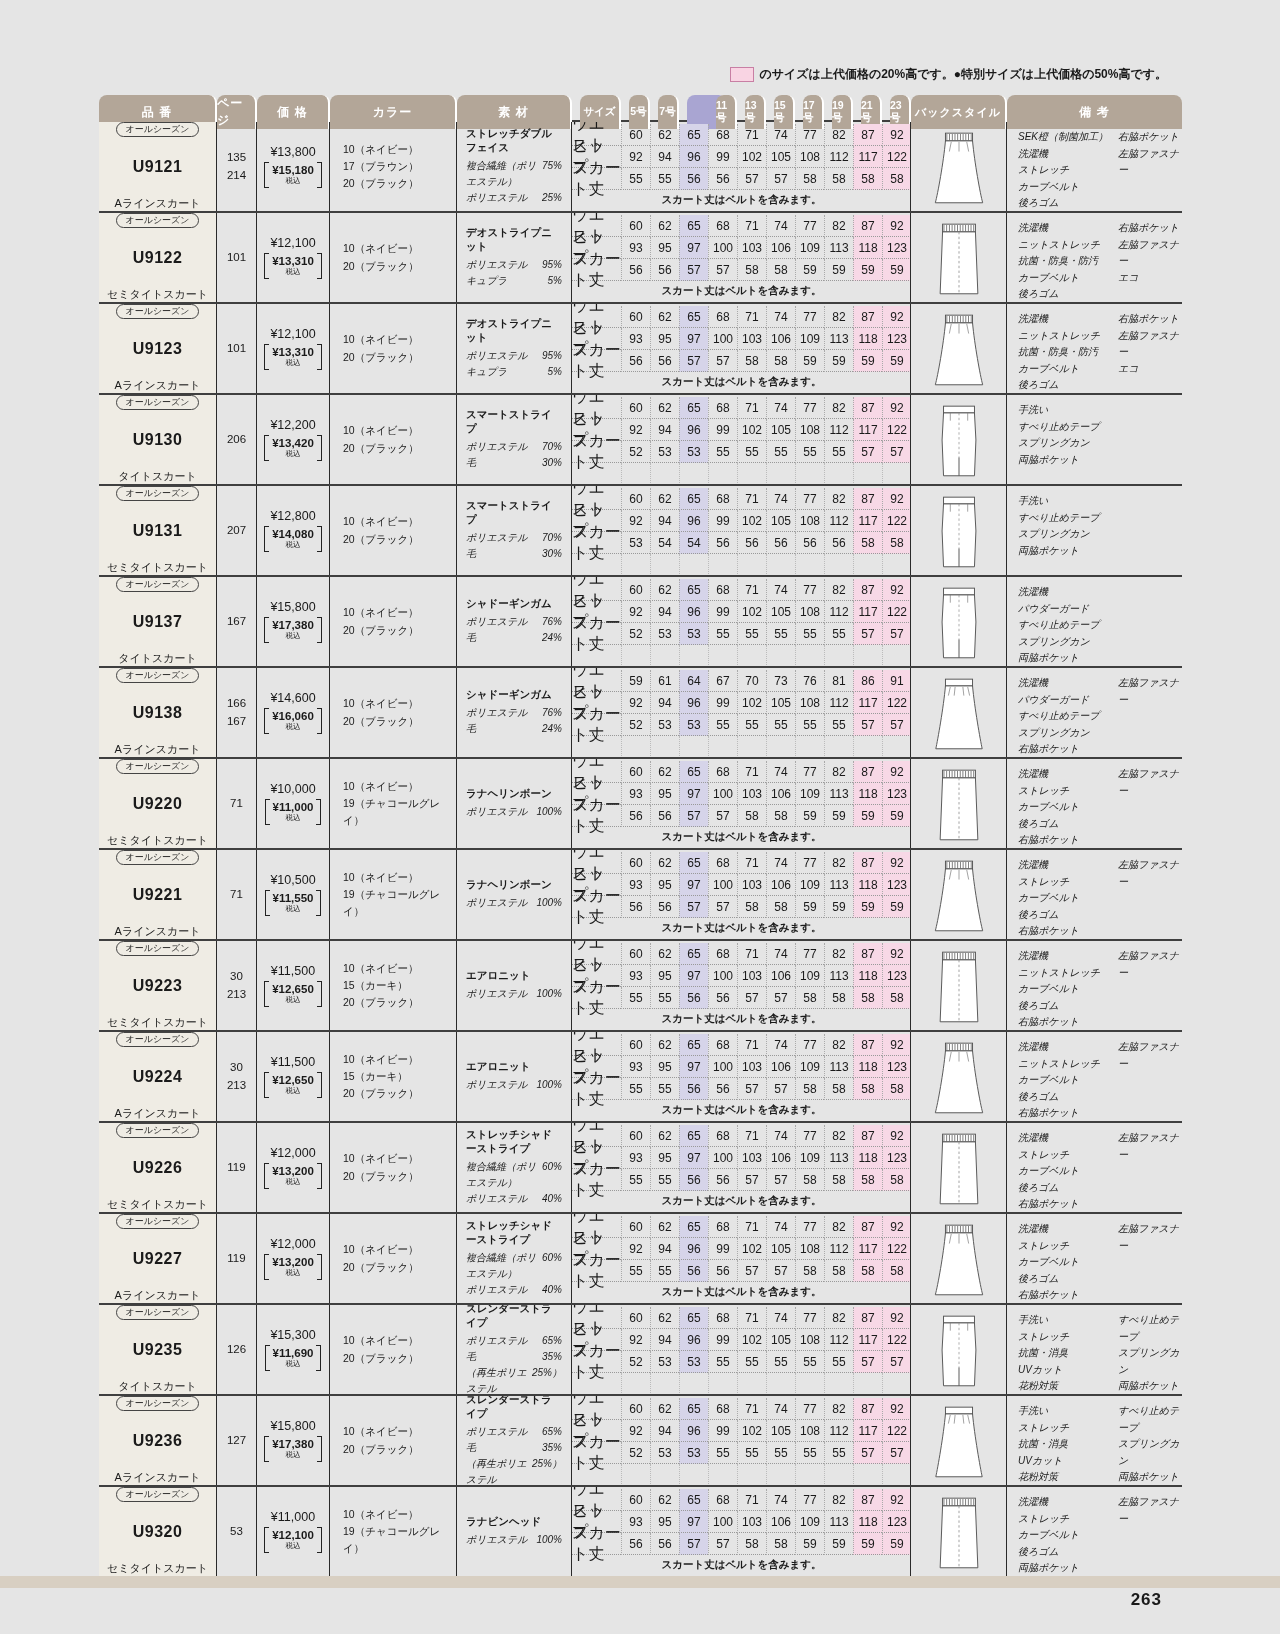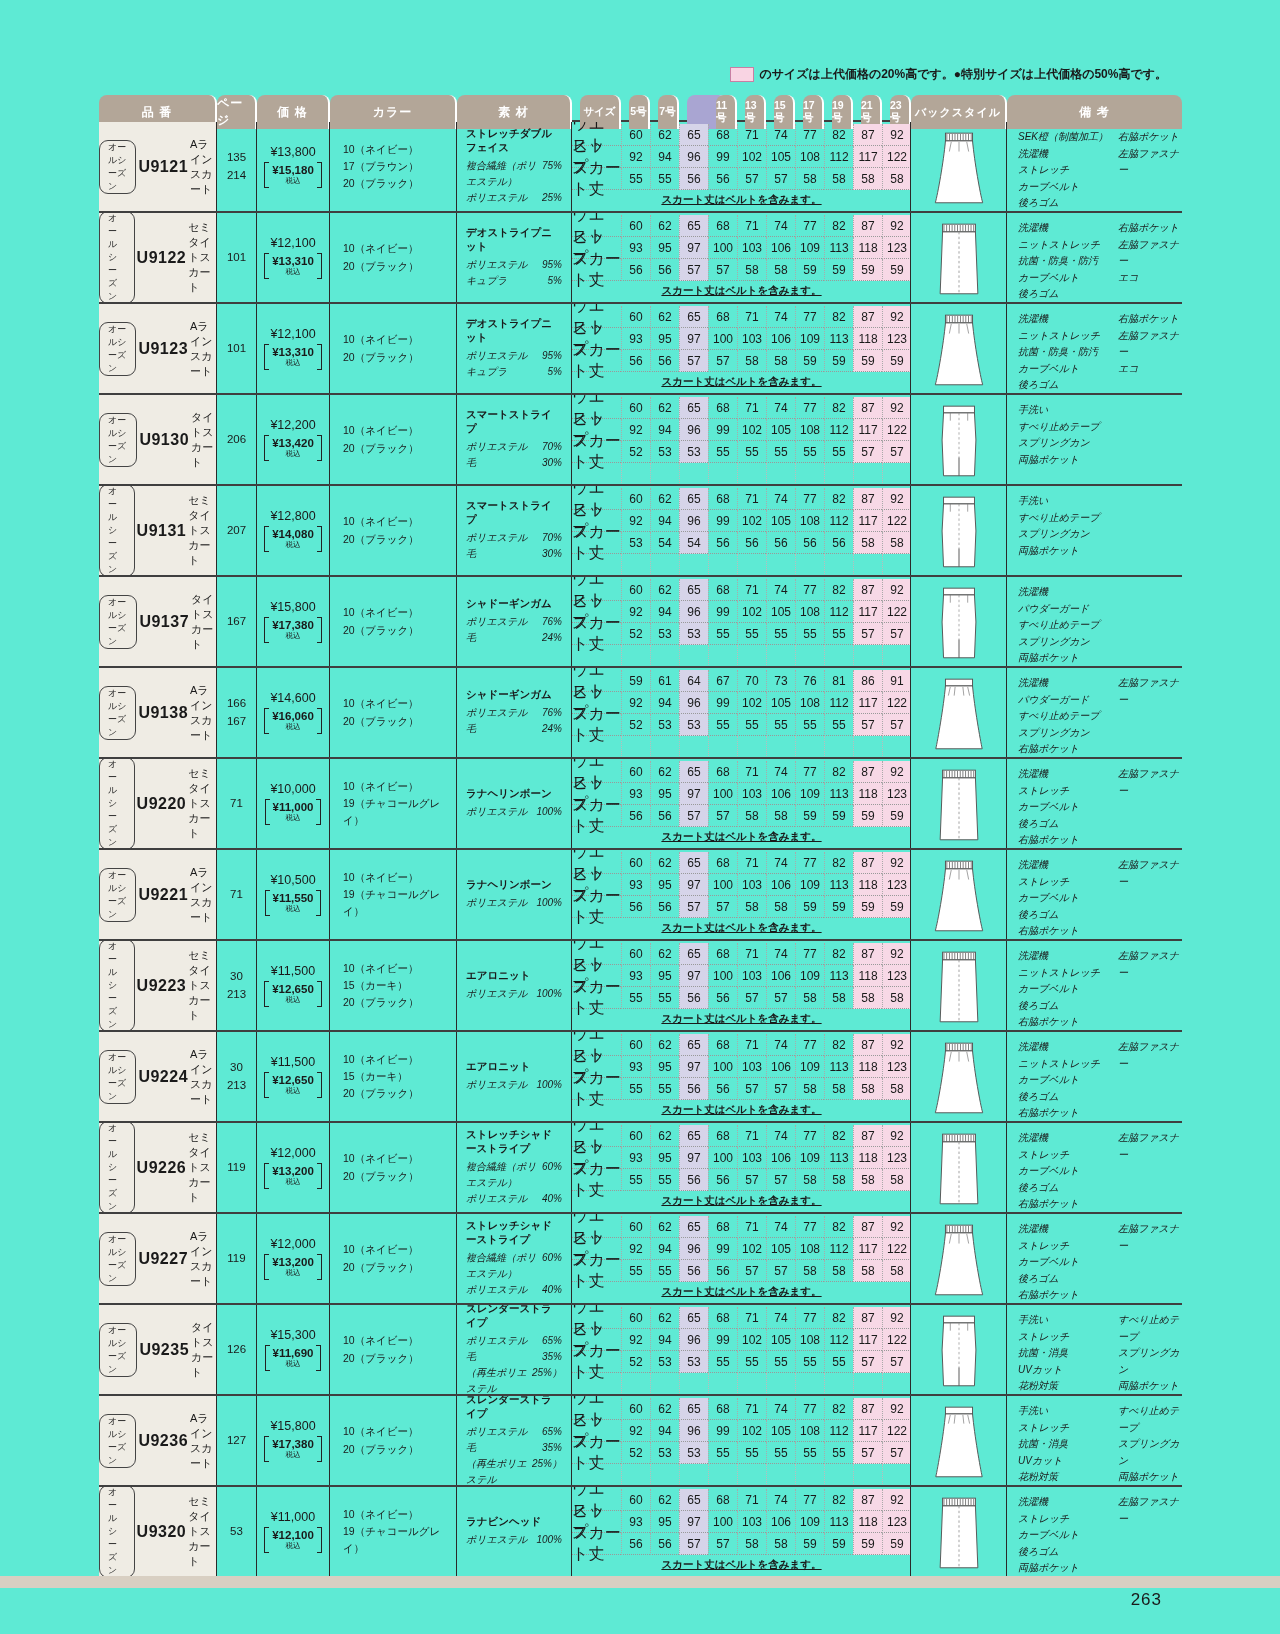--- a/index.html
+++ b/index.html
@@ -1,37 +1,37 @@
 <!DOCTYPE html>
 <html style="--tan: #b3a698; --purple: #a9a5d2; --lav: #d6d4e9; --pink: #f7d8e6; --hinbg: #efece4; --legend: #f9d4e3; --band: #d8cfc2;"><head>
 <meta charset="utf-8">
 <style>
   html,body{margin:0;padding:0;background:#fff;}
   body{width:1280px;height:1634px;position:relative;font-family:"Liberation Sans","DejaVu Sans",sans-serif;color:#1a1a1a;}
-  .page{position:absolute;inset:0;background:#5eead4;overflow:hidden;}
+  .page{position:absolute;inset:0;background:#e5e5e5;overflow:hidden;}
 
   
   .top-note{position:absolute;top:66px;right:113px;display:flex;align-items:center;gap:5px;font-size:12px;font-weight:bold;}
   .legend-box{display:inline-block;width:22px;height:13px;background:var(--legend,#f9d4e3);border:1px solid #c87fa4;}
 
   
   .catalog{position:absolute;left:99px;top:95px;width:1083px;}
   .thead{display:grid;grid-template-columns:118px 40px 73px 127px 115px 49px repeat(10,29px) 96px 175px;height:25px;}
   .th{background:var(--tan,#b3a698);color:#fff;font-weight:bold;font-size:12px;display:flex;align-items:center;justify-content:center;border-radius:8px 8px 0 0;border-right:2px solid #fff;box-sizing:border-box;letter-spacing:1px;}
   .th:last-child{border-right:none;}
   .th-s{font-size:10.5px;letter-spacing:0;margin-left:8px;}
   .th-9{background:var(--purple,#a9a5d2);padding-left:38px;}
   .rows{border-top:2px solid #3f3f3f;}
 
   
   .prow{display:grid;grid-template-columns:118px 40px 73px 127px 115px 339px 96px 175px;height:91px;border-bottom:2px solid #3f3f3f;box-sizing:border-box;}
   .cell{border-right:1px solid #2a2a2a;box-sizing:border-box;overflow:hidden;}
   .cell:last-child{border-right:none;}
 
-  .c-hin{background:var(--hinbg,#efece4);display:flex;flex-direction:row;align-items:center;justify-content:flex-start;gap:2px;}
+  .c-hin{background:var(--hinbg,#efece4);display:flex;flex-direction:column;align-items:center;justify-content:space-between;gap:2px;}
   .badge{font-size:9px;border:1px solid #444;border-radius:9px;padding:0 8px;line-height:13px;color:#222;}
   .pcode{font-weight:bold;font-size:16px;letter-spacing:0.5px;}
   .ptype{font-size:11px;}
 
   .c-page{display:flex;flex-direction:column;align-items:center;justify-content:center;font-size:11.5px;line-height:1.5;}
   .c-price{display:flex;flex-direction:column;align-items:center;justify-content:center;}
   .p-main{font-weight:normal;font-size:12.5px;margin-bottom:3px;}
   .tax-wrap{position:relative;padding:2px 8px;}
   .tax-wrap::before{content:"";position:absolute;left:0;top:0;bottom:0;width:4px;border:1px solid #222;border-right:none;}
   .tax-wrap::after{content:"";position:absolute;right:0;top:0;bottom:0;width:4px;border:1px solid #222;border-left:none;}
@@ -42,31 +42,31 @@
   .c-mat{display:flex;flex-direction:column;justify-content:center;padding:0 9px;}
   .mat-name{font-weight:bold;font-size:10.5px;margin-bottom:3px;font-family:Liberation Mono, monospace;}
   .mat-line{display:flex;justify-content:space-between;font-size:10px;line-height:1.6;font-style:italic;}
 
   .c-sizes{padding-top:2px;}
   .size-grid{display:grid;grid-template-columns:49px repeat(10,29px);grid-auto-rows:22px;}
   .sz-label{font-size:16px;display:flex;align-items:center;justify-content:center;border-bottom:1px dotted #999;box-sizing:border-box;}
   .sz-cell{font-size:12px;display:flex;align-items:center;justify-content:center;border-left:1px dotted #aaa;border-bottom:1px dotted #999;box-sizing:border-box;}
   .hl-p{background:var(--lav,#d6d4e9);}
   .hl-k{background:var(--pink,#f7d8e6);}
-  .sz-note{grid-column:1 / -1;display:flex;align-items:center;justify-content:center;font-size:10.5px;font-weight:bold;height:20px;text-decoration:underline;}
+  .sz-note{grid-column:1 / -1;display:flex;align-items:center;justify-content:center;font-size:10.5px;font-weight:bold;height:20px;}
   .sz-spacer{border-left:1px dotted #bbb;height:20px;box-sizing:border-box;}
   .sz-spacer.first{border-left:none;}
 
   .c-back{display:flex;align-items:center;justify-content:center;}
   .c-notes{display:flex;padding:7px 0 10px 11px;font-style:italic;}
   .ncol1{width:100px;font-size:10px;line-height:1.65;}
   .ncol2{flex:1;font-size:10px;line-height:1.65;}
 
   .bottom-band{position:absolute;left:0;top:1576px;width:1280px;height:12px;background:var(--band,#d8cfc2);}
-  .page-number{position:absolute;top:1590px;right:118px;font-size:17px;letter-spacing:1px;}
+  .page-number{position:absolute;top:1590px;right:118px;font-size:17px;letter-spacing:1px;font-weight:bold;}
 </style>
 </head>
 <body>
 
 <div class="page">
 
   <div class="top-note">
     <span class="legend-box"></span>
     <span>のサイズは上代価格の20%高です。●特別サイズは上代価格の50%高です。</span>
   </div>

